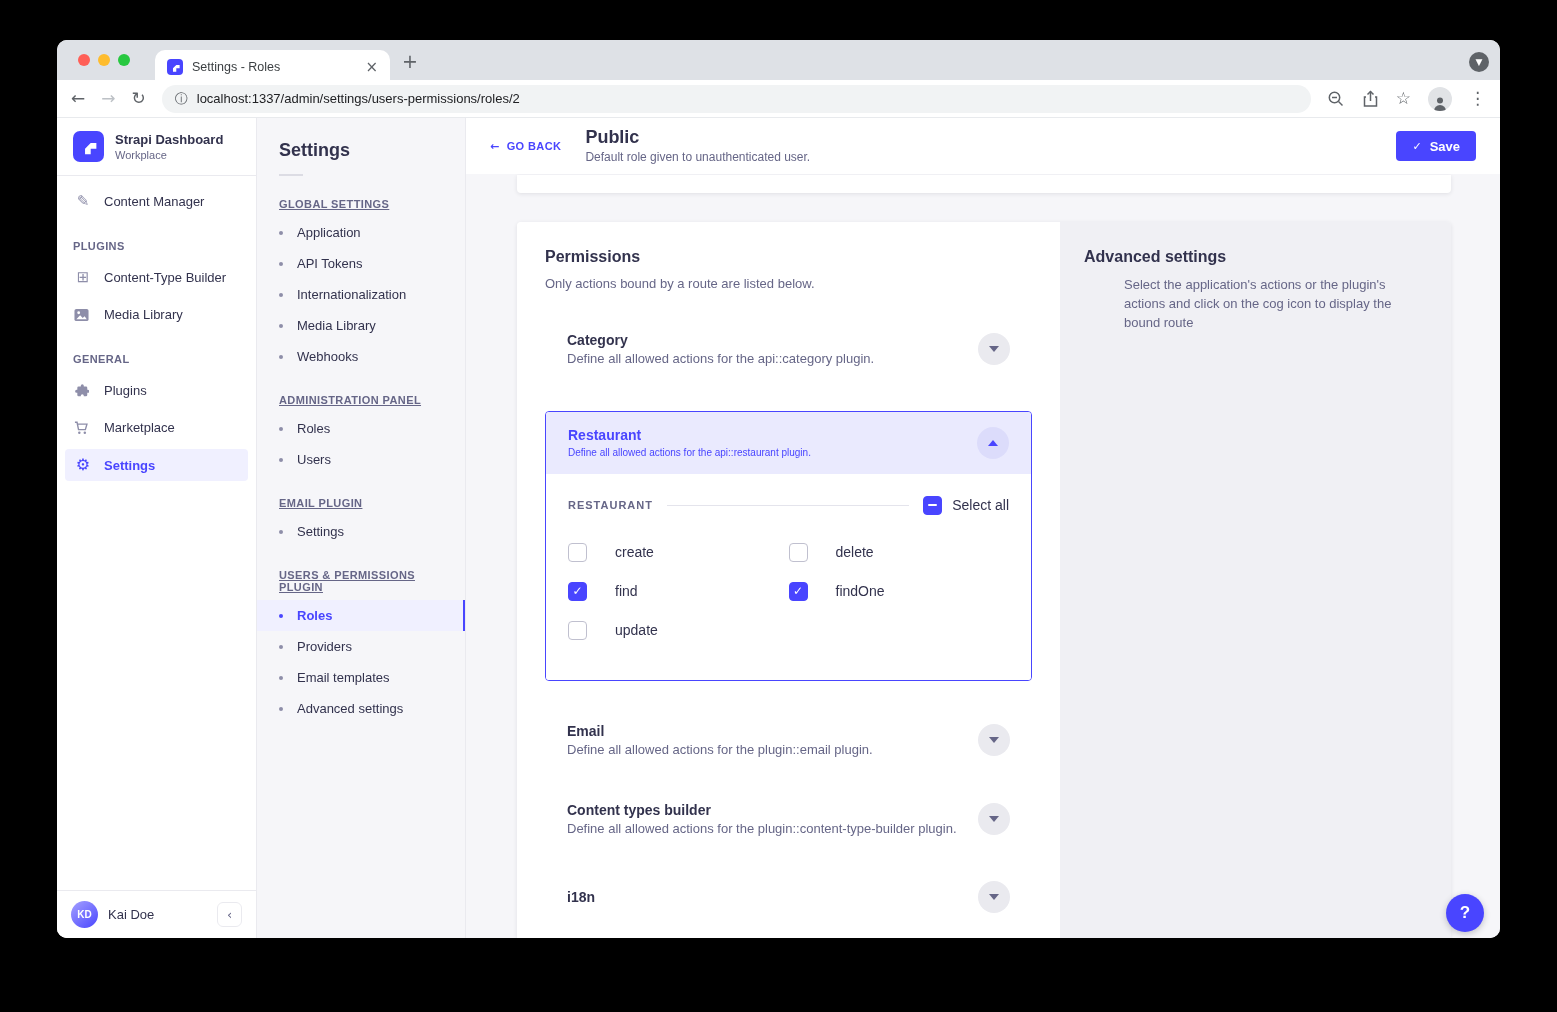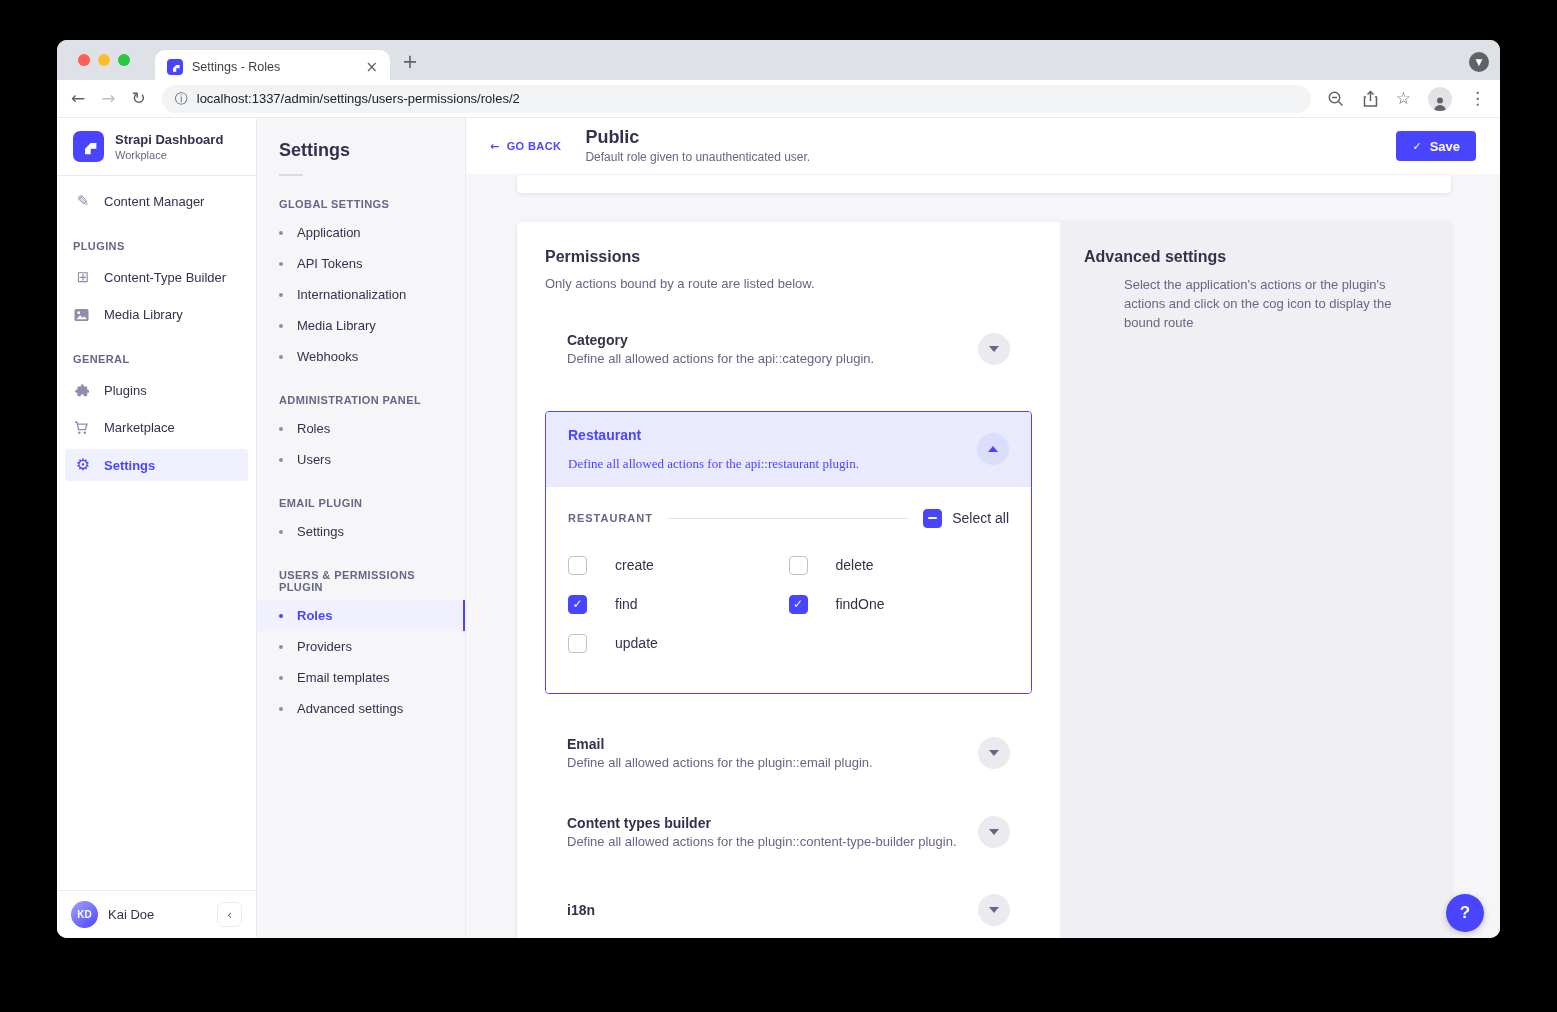--- a/index.html
+++ b/index.html
@@ -54,21 +54,21 @@
   .sidenav-footer { margin-top:auto; border-top:1px solid #eaeaef; display:flex; align-items:center; gap:10px; padding:10px 14px; }
   .kd-avatar { width:27px; height:27px; border-radius:50%; background:linear-gradient(140deg,#a5a1ff 0%,#4945ff 100%);
                color:#fff; font-size:10px; font-weight:bold; display:flex; align-items:center; justify-content:center; }
   .kd-name { font-size:13px; color:#32324d; }
   .collapse-btn { margin-left:auto; width:25px; height:25px; border:1px solid #eaeaef; border-radius:6px; background:#fff;
                color:#666687; font-size:13px; display:flex; align-items:center; justify-content:center; }
 
   .subnav { width:209px; background:#f6f6f9; border-right:1px solid #eaeaef; padding-top:16px; overflow:hidden; }
   .subnav-title { font-size:18px; font-weight:bold; color:#32324d; margin:6px 22px 13px; }
   .subnav-rule { width:24px; height:2px; background:#dcdce4; margin:0 22px 4px; }
-  .subnav-section { font-size:11px; font-weight:bold; color:#666687; letter-spacing:.4px; margin:22px 22px 7px; }
+  .subnav-section { font-size:11px; font-weight:bold; color:#666687; letter-spacing:.4px; margin:22px 22px 7px;text-decoration:underline; }
   .subnav-item { display:flex; align-items:center; gap:14px; padding:8px 22px; font-size:13px; color:#32324d; }
   .bullet { width:4px; height:4px; border-radius:50%; background:#8e8ea9; flex:0 0 auto; }
   .subnav-item.active { background:#f0f0ff; color:#4945ff; font-weight:bold; border-right:2px solid #4945ff; }
   .subnav-item.active .bullet { background:#4945ff; }
 
   
   .main { flex:1; display:flex; flex-direction:column; min-width:0; }
   .main-header { height:56px; background:#fff; display:flex; align-items:center; padding:0 24px; gap:24px; }
   .goback { display:flex; align-items:center; gap:7px; color:#4945ff; font-size:11px; font-weight:bold; letter-spacing:.4px; }
   .page-title { font-size:18px; font-weight:bold; color:#32324d; line-height:1.1; }
@@ -92,21 +92,21 @@
   .acc-name { font-size:14px; font-weight:bold; color:#32324d; }
   .acc-desc { font-size:13px; color:#666687; margin-top:3px; }
   .acc-toggle { margin-left:auto; width:32px; height:32px; border-radius:50%; background:#eaeaef;
                 display:flex; align-items:center; justify-content:center; flex:0 0 auto; }
   .tri-down { width:0; height:0; border-left:5px solid transparent; border-right:5px solid transparent; border-top:6px solid #666687; }
   .tri-up   { width:0; height:0; border-left:5px solid transparent; border-right:5px solid transparent; border-bottom:6px solid #4945ff; }
 
   .restaurant { border:1px solid #4945ff; border-radius:4px; overflow:hidden; margin-bottom:42px; }
   .rest-head { background:#eaeafe; padding:15px 22px; display:flex; align-items:center; }
   .rest-name { font-size:14px; font-weight:bold; color:#4945ff; }
-  .rest-desc { font-size:13px; color:#4945ff; margin-top:13px;font-family:Liberation Serif, serif; }
+  .rest-desc { font-size:10px; color:#4945ff; margin-top:4px; }
   .rest-toggle { margin-left:auto; width:32px; height:32px; border-radius:50%; background:#dcdcfb;
                  display:flex; align-items:center; justify-content:center; }
   .rest-body { background:#fff; padding:22px 22px 40px; }
   .selectall-row { display:flex; align-items:center; gap:14px; }
   .group-label { font-size:11px; font-weight:bold; color:#666687; letter-spacing:1px; }
   .rule { flex:1; height:1px; background:#e4e4ec; }
   .cb { width:19px; height:19px; border:1px solid #c0c0cf; border-radius:4px; background:#fff; flex:0 0 auto;
         display:flex; align-items:center; justify-content:center; }
   .cb.checked, .cb.indet { background:#4945ff; border-color:#4945ff; }
   .cb.checked::after { content:"✓"; color:#fff; font-size:12px; font-weight:bold; font-family:"DejaVu Sans",sans-serif; }

